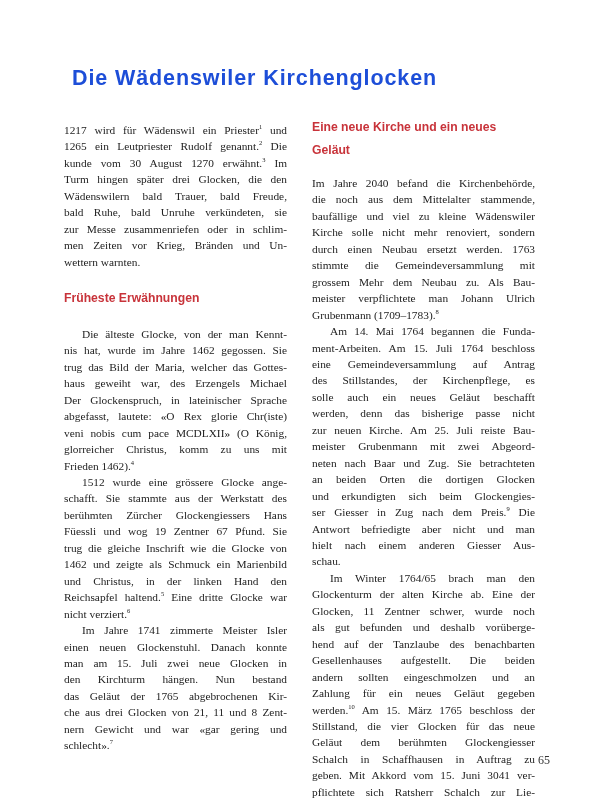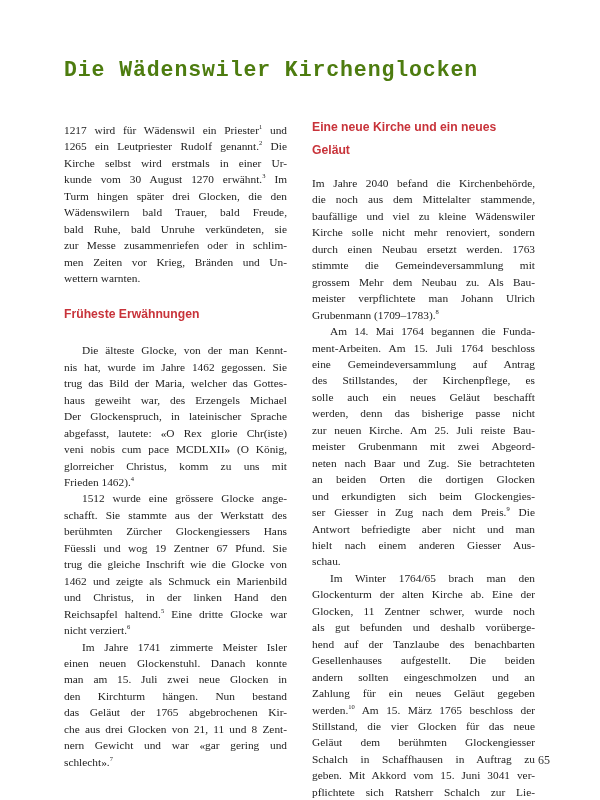--- a/index.html
+++ b/index.html
@@ -1,20 +1,20 @@
 <!DOCTYPE html>
 <html><head>
 <meta charset="utf-8">
 <style>
   html, body { margin: 0; padding: 0; background: #ffffff; }
   body { width: 600px; height: 800px; position: relative; overflow: hidden;
          font-family: "Liberation Serif", "DejaVu Serif", serif; color: #222; }
-  .title { position: absolute; left: 64px; top: 58px; margin: 0;
-           font-family: Liberation Mono, monospace;
-           font-size: 21.5px; font-weight: bold; letter-spacing: 0.9px; color: #4d7c0f; }
+  .title { position: absolute; left: 64px; top: 58px; margin: 8px;
+           font-family: Liberation Sans, sans-serif;
+           font-size: 21.5px; font-weight: bold; letter-spacing: 0.9px; color: #1d4ed8; }
   .col { position: absolute; top: 122px; width: 223px; font-size: 11.35px; line-height: 16.45px; }
   .col.left { left: 64px; }
   .col.right { left: 312px; }
   .col p { margin: 0; text-align: justify; hyphens: manual; }
   .col h2 { margin: 0; font-family: "Liberation Sans", "DejaVu Sans", sans-serif;
             font-size: 12.2px; font-weight: bold; color: #c8333a; line-height: 23px; }
   .h-left { margin-top: 16.45px !important; margin-bottom: 16.45px !important; }
   .h-right { margin-bottom: 13px !important; margin-top: -6px !important; }
   .line { display: block; text-align: justify; text-align-last: justify; white-space: nowrap; }
   .line.last { text-align-last: left; }
@@ -24,21 +24,20 @@
 </style>
 </head>
 <body>
 
 <h1 class="title">Die Wädenswiler Kirchenglocken</h1>
 
 <div class="col left">
   <p>
     <span class="line"><span>1217 wird für Wädenswil ein Priester</span><sup>1</sup><span> und</span></span>
     <span class="line"><span>1265 ein Leutpriester Rudolf genannt.</span><sup>2</sup><span> Die</span></span>
-    <span class="line">Kirche selbst wird erstmals in einer Ur-</span>
     <span class="line"><span>kunde vom 30 August 1270 erwähnt.</span><sup>3</sup><span> Im</span></span>
     <span class="line">Turm hingen später drei Glocken, die den</span>
     <span class="line">Wädenswilern bald Trauer, bald Freude,</span>
     <span class="line">bald Ruhe, bald Unruhe verkündeten, sie</span>
     <span class="line">zur Messe zusammenriefen oder in schlim-</span>
     <span class="line">men Zeiten vor Krieg, Bränden und Un-</span>
     <span class="line last">wettern warnten.</span>
   </p>
 
   <h2 class="h-left">Früheste Erwähnungen</h2>

